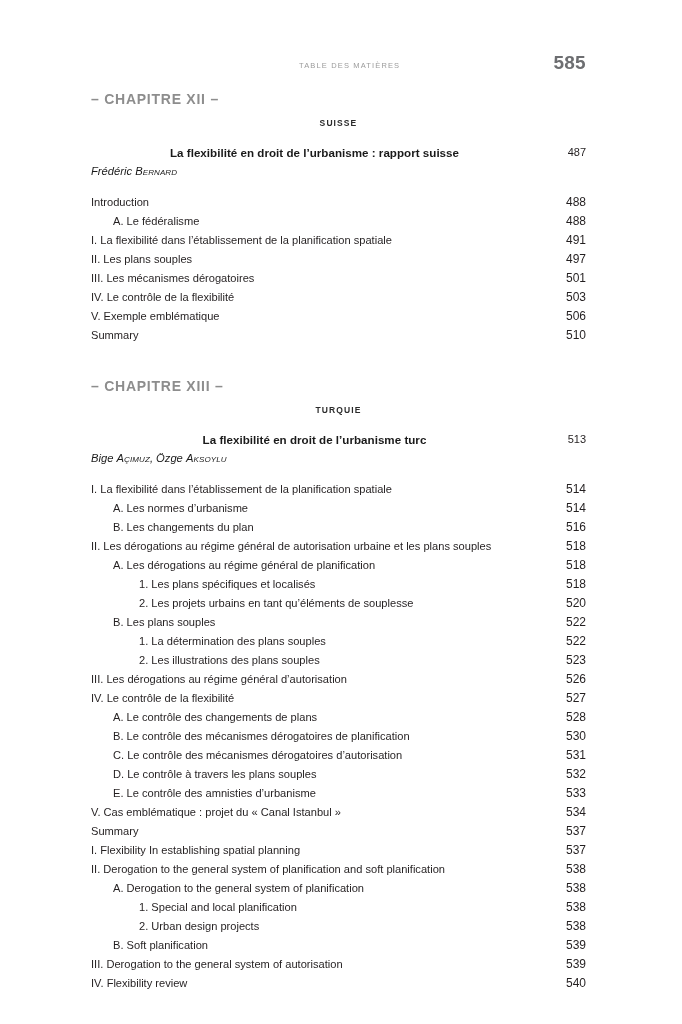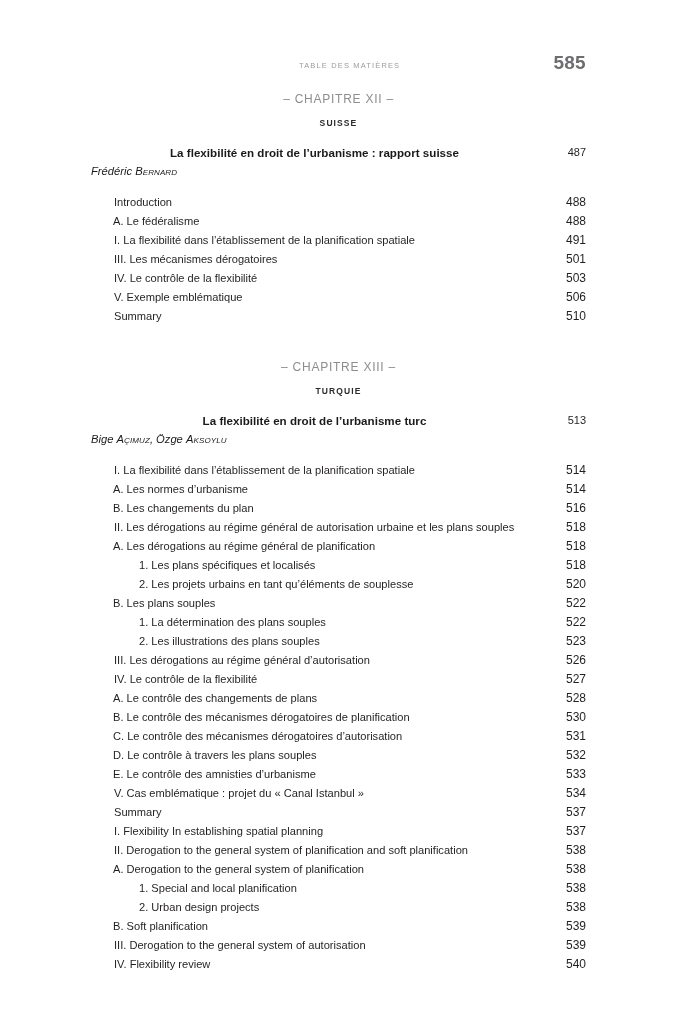--- a/index.html
+++ b/index.html
@@ -56,23 +56,22 @@
     left: 91px;
     top: 92px;
     width: 495px;
   }
 
   
   .chapter { width: 100%; }
   .chapter + .chapter { margin-top: 34px; }
 
   .chapter-label {
-    text-align: center;
-    font-size: 12px;
-    font-weight: normal;
+    font-size: 14px;
+    font-weight: bold;
     letter-spacing: 0.75px;
     color: #8d8d8d;
     text-transform: uppercase;
     line-height: 14px;
     white-space: nowrap;
   }
   .chapter-country {
     text-align: center;
     font-size: 8.5px;
     font-weight: bold;
@@ -140,21 +139,21 @@
   .entry-page {
     position: absolute;
     right: 0;
     top: 0;
     width: 30px;
     text-align: right;
     font-size: 12px;
     color: #231f20;
     line-height: 19px;
   }
-  .lvl0 { padding-left: 0px; margin-left: 23px; }
+  .lvl0 { padding-left: 0px; }
   .lvl1 { padding-left: 22px; }
   .lvl2 { padding-left: 48px; }
 </style>
 </head>
 <body>
 
 <div class="page">
 
   <div class="running-head">
     <div class="running-head-title">Table des matières</div>
@@ -168,20 +167,21 @@
       <div class="chapter-country">Suisse</div>
       <div class="title-row">
         <div class="work-title">La flexibilité en droit de l’urbanisme : rapport suisse</div>
         <div class="work-page">487</div>
       </div>
       <div class="authors"><span>Frédéric </span><span class="sc">Bernard</span></div>
       <div class="entries">
           <div class="entry lvl0"><span class="entry-label">Introduction</span><span class="entry-page">488</span></div>
           <div class="entry lvl1"><span class="entry-label">A. Le fédéralisme</span><span class="entry-page">488</span></div>
           <div class="entry lvl0"><span class="entry-label">I. La flexibilité dans l’établissement de la planification spatiale</span><span class="entry-page">491</span></div>
+          <div class="entry lvl0"><span class="entry-label">II. Les plans souples</span><span class="entry-page">497</span></div>
           <div class="entry lvl0"><span class="entry-label">III. Les mécanismes dérogatoires</span><span class="entry-page">501</span></div>
           <div class="entry lvl0"><span class="entry-label">IV. Le contrôle de la flexibilité</span><span class="entry-page">503</span></div>
           <div class="entry lvl0"><span class="entry-label">V. Exemple emblématique</span><span class="entry-page">506</span></div>
           <div class="entry lvl0"><span class="entry-label">Summary</span><span class="entry-page">510</span></div>
         </div>
     </div>
 
     <div class="chapter">
       <div class="chapter-label">– Chapitre XIII –</div>
       <div class="chapter-country">Turquie</div>

